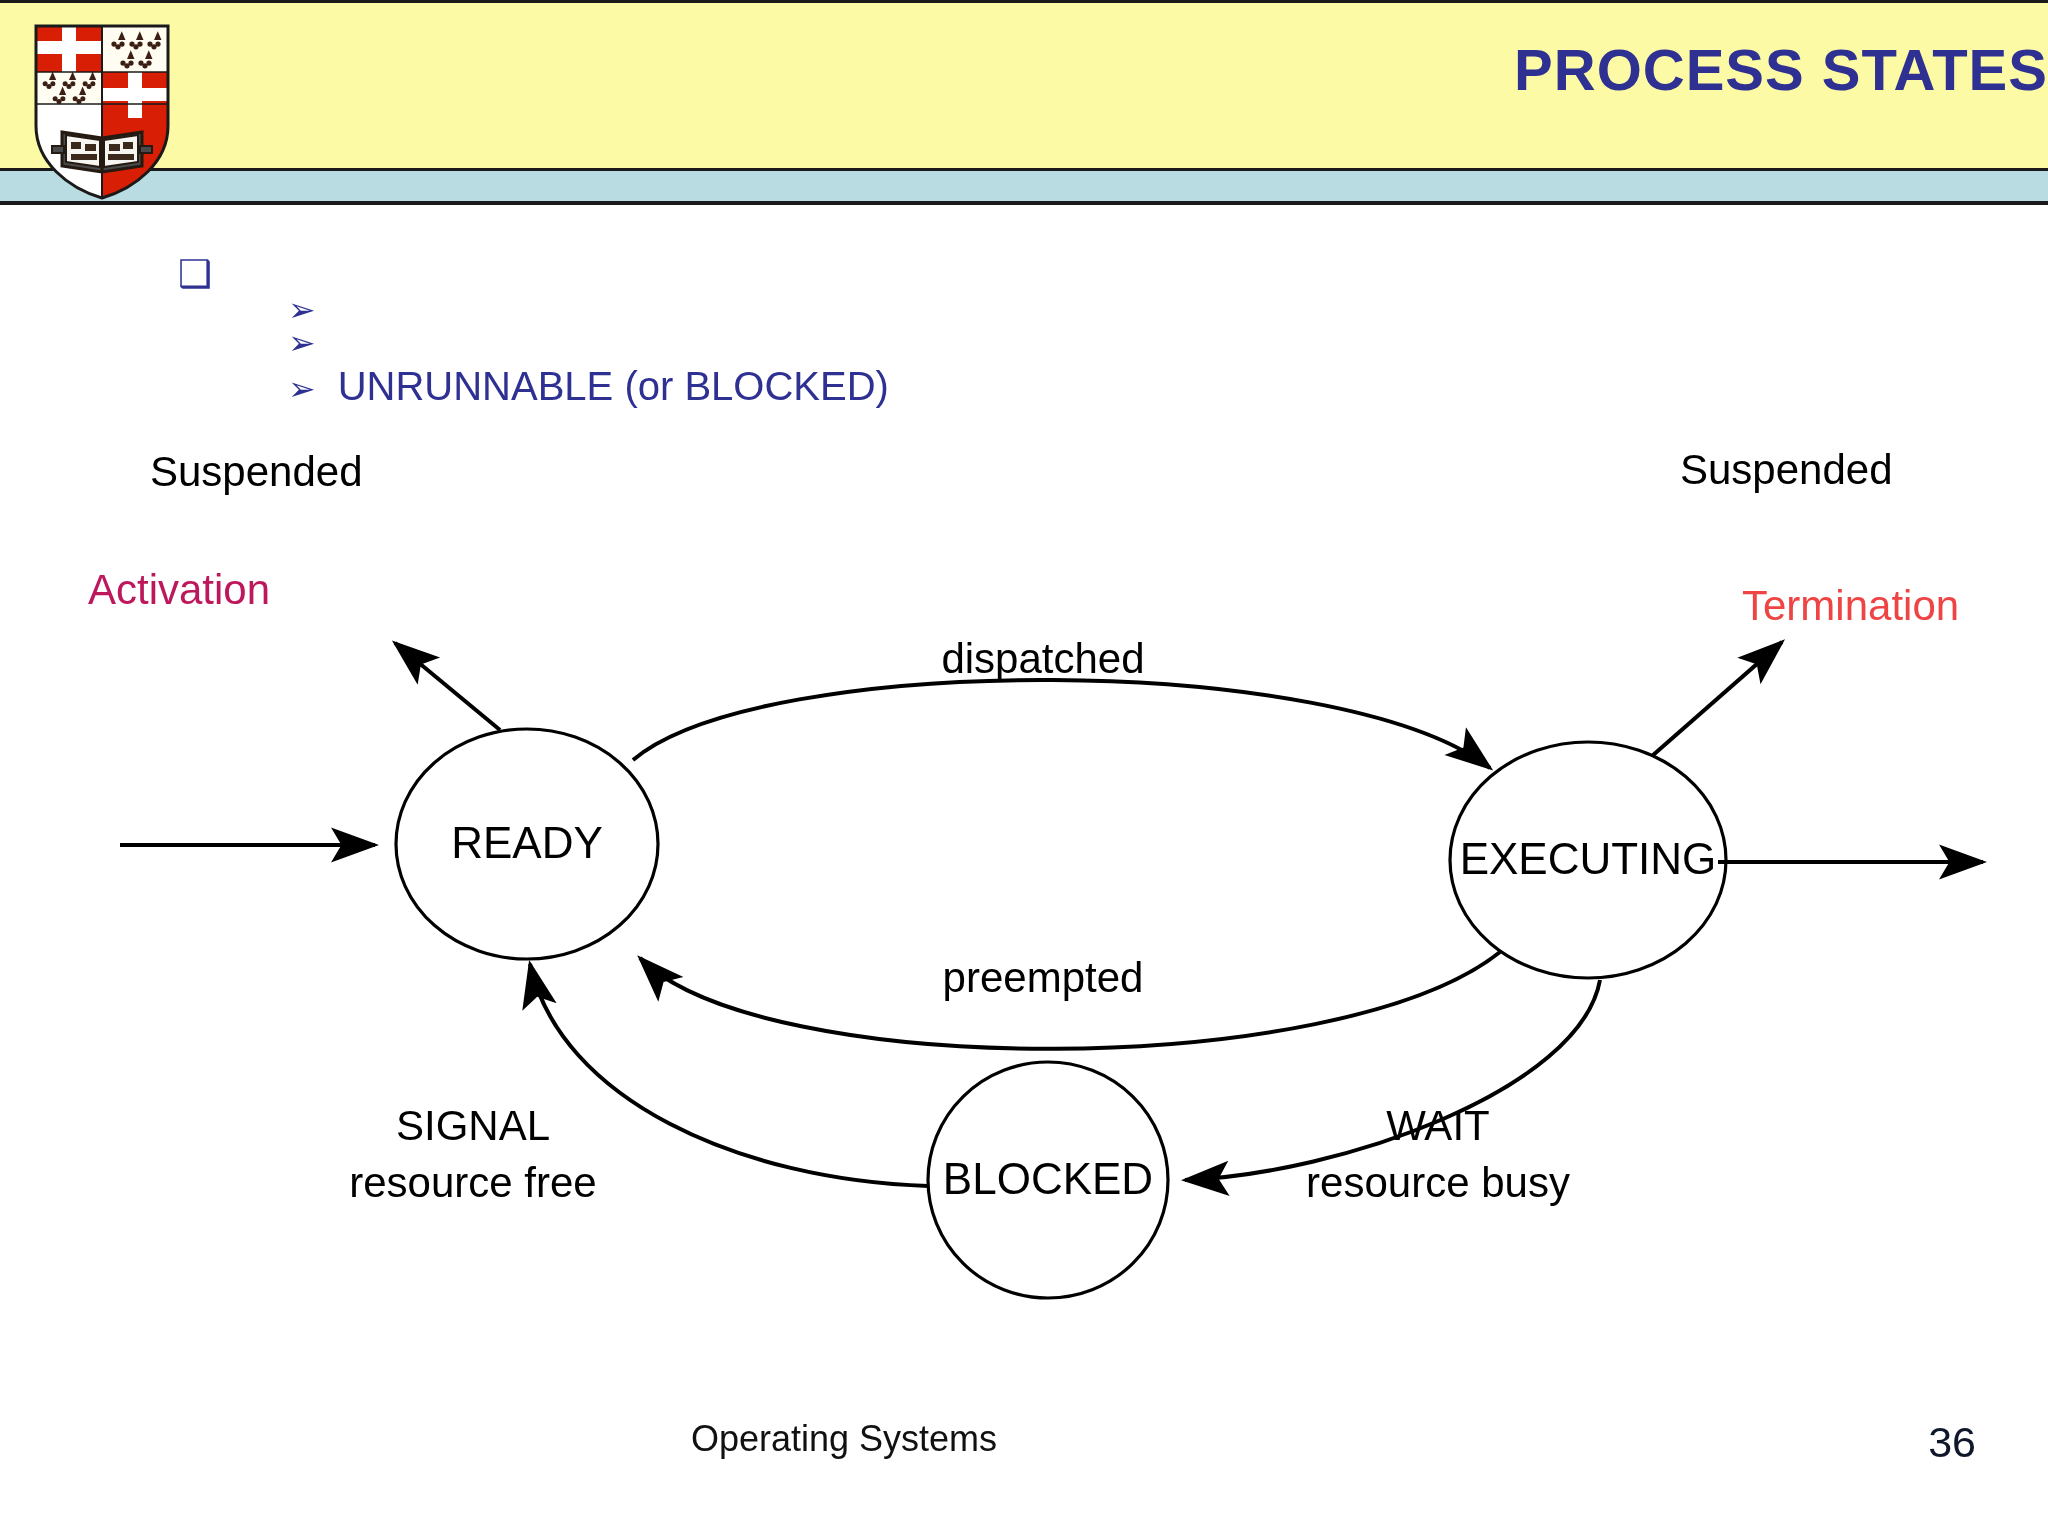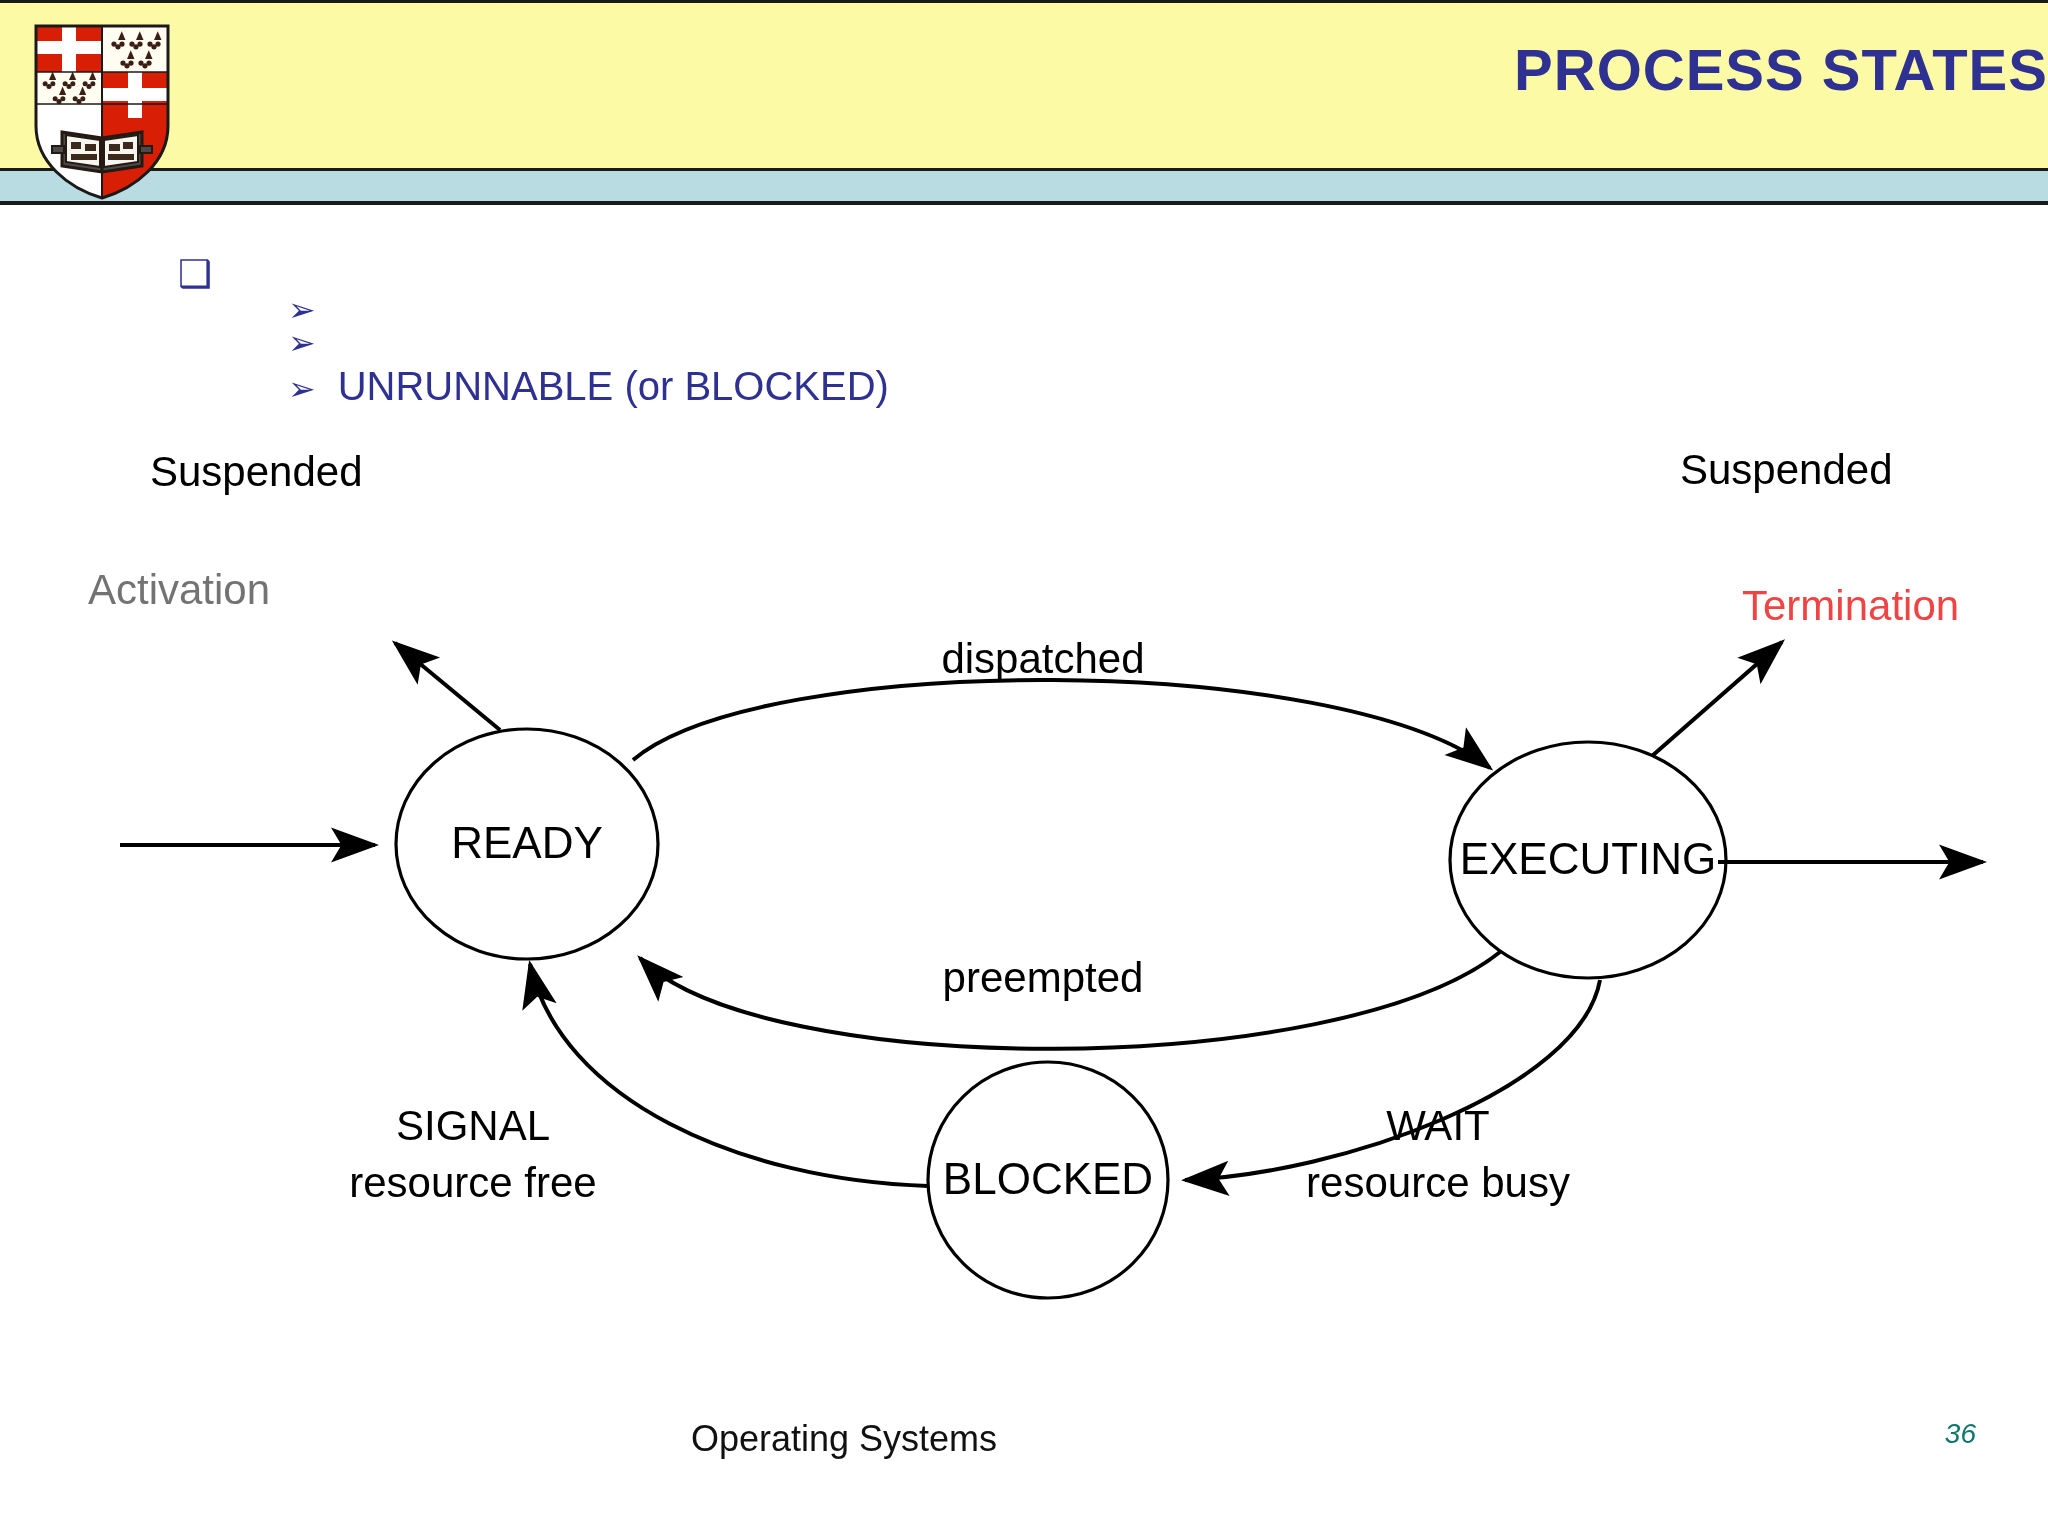--- a/index.html
+++ b/index.html
@@ -124,23 +124,22 @@
     position: absolute;
     left: 0; top: 1418px;
     width: 1688px;
     text-align: center;
     font-size: 36px;
     color: #111111;
   }
   #footer-page {
     position: absolute;
     right: 72px; top: 1418px;
-    font-size: 28px;
-    color: #0f766e;
-    font-style: italic;
+    font-size: 43px;
+    color: #0f172a;
   }
 </style>
 </head>
 <body>
 
 <div id="header-band"></div>
 <div id="header-rule"></div>
 
 <div id="page-title">PROCESS STATES</div>
 
@@ -286,19 +285,19 @@
 
     <path class="dg-edge" d="M 1718 302 L 1983 302" marker-end="url(#ah)"></path>
 
     <text class="dg-edge-label" x="283" y="-55"></text>
   </svg>
 
   <div style="position:absolute; left:150px; top:-112px; font-size:42px; color:#000;">Suspended</div>
 
   <div style="position:absolute; left:1680px; top:-114px; font-size:42px; color:#000;">Suspended</div>
 
-  <div style="position:absolute; left:88px; top:6px; font-size:42px; color:#737373;">Activation</div>
+  <div style="position:absolute; left:88px; top:6px; font-size:42px; color:#be185d;">Activation</div>
 
   <div style="position:absolute; left:1742px; top:22px; font-size:42px; color:#ef4444;">Termination</div>
 </div>
 
 <div id="footer-title">Operating Systems</div>
 <div id="footer-page">36</div>
 
 </body></html>

